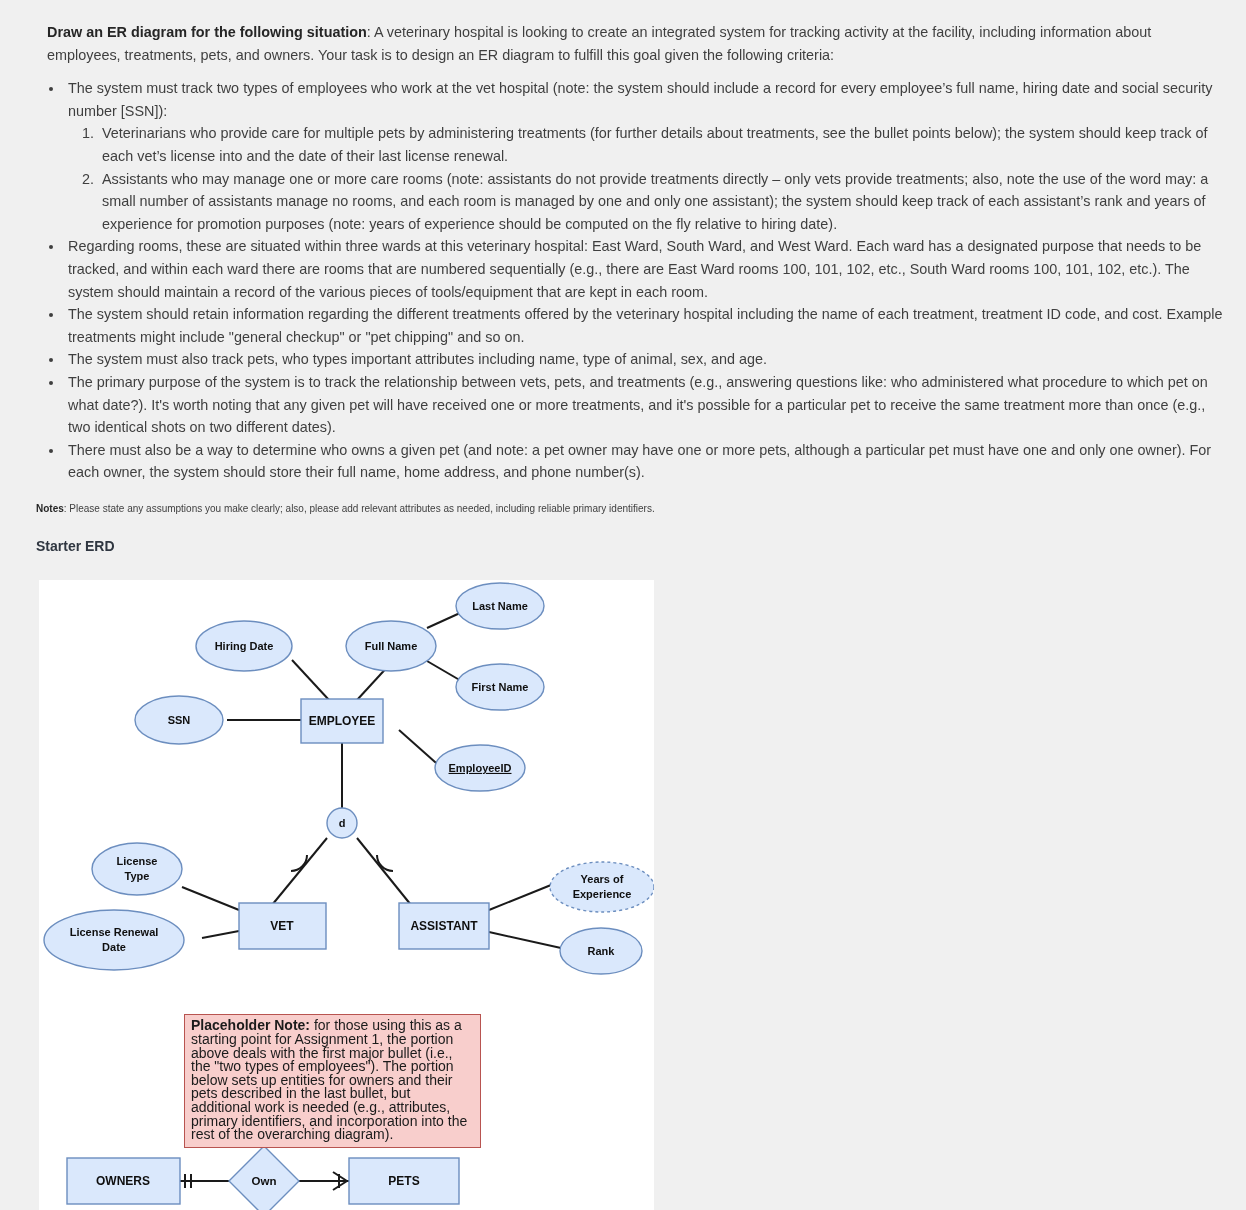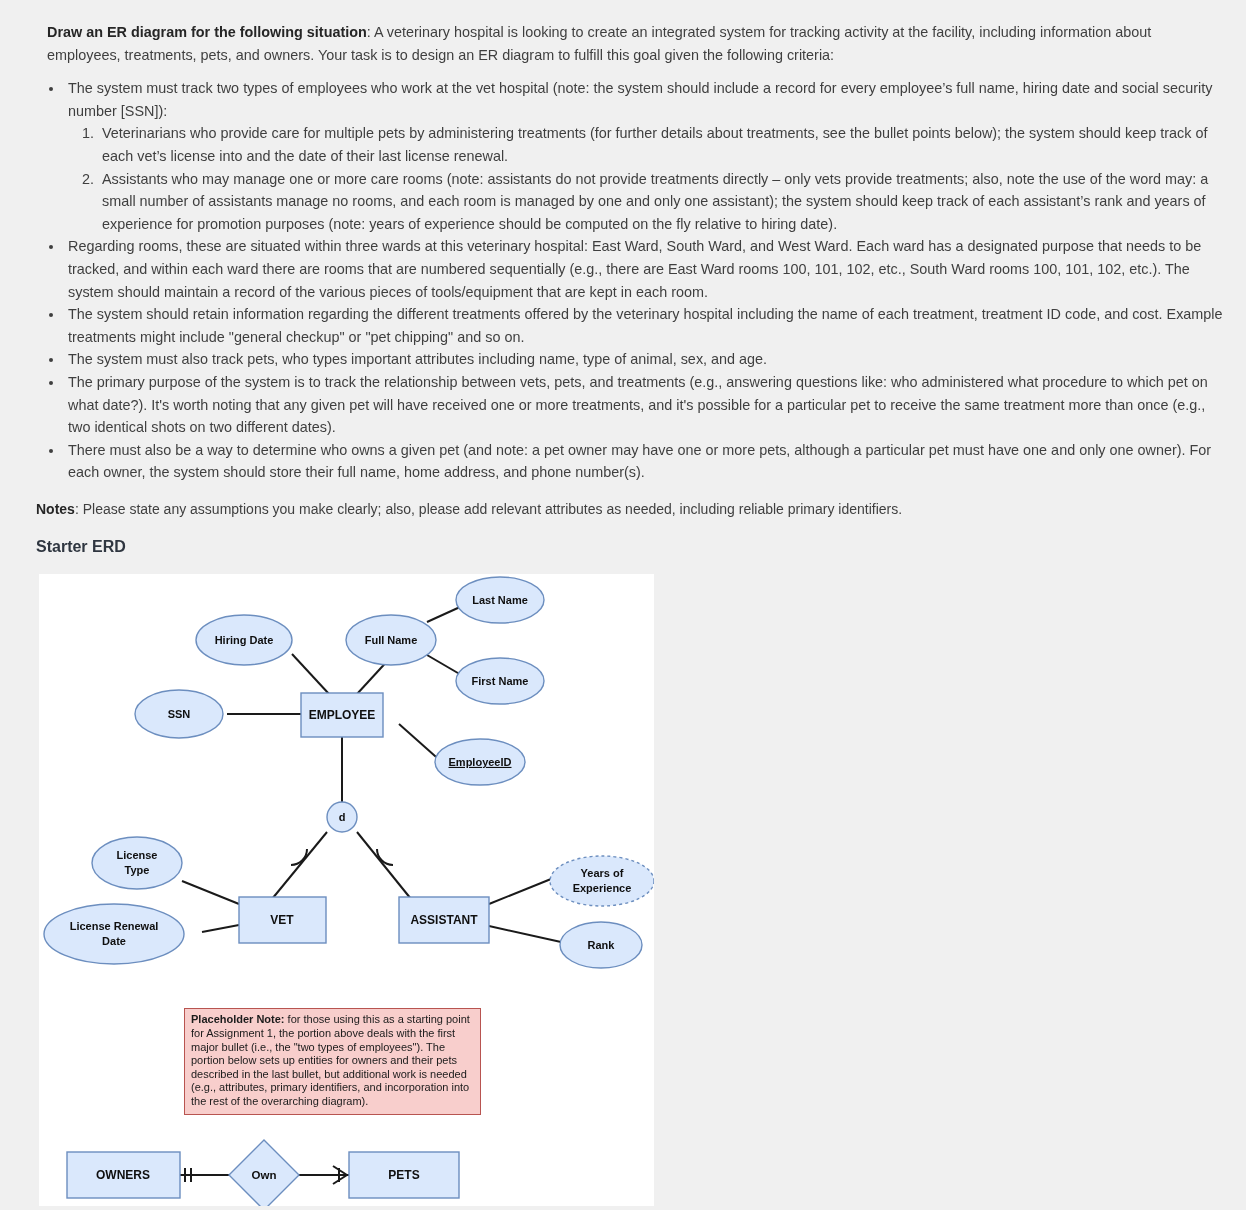--- a/index.html
+++ b/index.html
@@ -41,28 +41,28 @@
   }
   ol.sublist {
     list-style: decimal;
     margin: 0;
     padding-left: 30px;
   }
   ol.sublist > li { padding-left: 4px; }
 
   .notes {
     margin: 14px 0 0 0;
+    font-size: 10px;
+    line-height: 22.6px;
+  }
+  .notes .nlabel { font-weight: bold; color: #262626; }
+
+  .starter-erd-title {
+    margin: 18px 0 26px 0;
     font-size: 14px;
-    line-height: 22.6px;
-  }
-  .notes .nlabel { font-weight: bold; color: #262626; }
-
-  .starter-erd-title {
-    margin: 18px 0 18px 0;
-    font-size: 16px;
     font-weight: bold;
     color: #2f3640;
   }
 
   
   .erd-canvas {
     position: relative;
     width: 615px;
     height: 632px;
     background: #ffffff;
@@ -107,21 +107,21 @@
   
   .placeholder-note {
     position: absolute;
     left: 145px;
     top: 434px;
     width: 297px;
     box-sizing: border-box;
     background: #f8cecc;
     border: 1px solid #b85450;
     padding: 4px 6px 5px 6px;
-    font-size: 11px;
+    font-size: 14px;
     line-height: 13.6px;
     color: #1b1b1b;
     font-family: "Liberation Sans", sans-serif;
   }
   .placeholder-note .pn-label { font-weight: bold; }
 </style>
 </head>
 <body>
 
 <div class="page">

